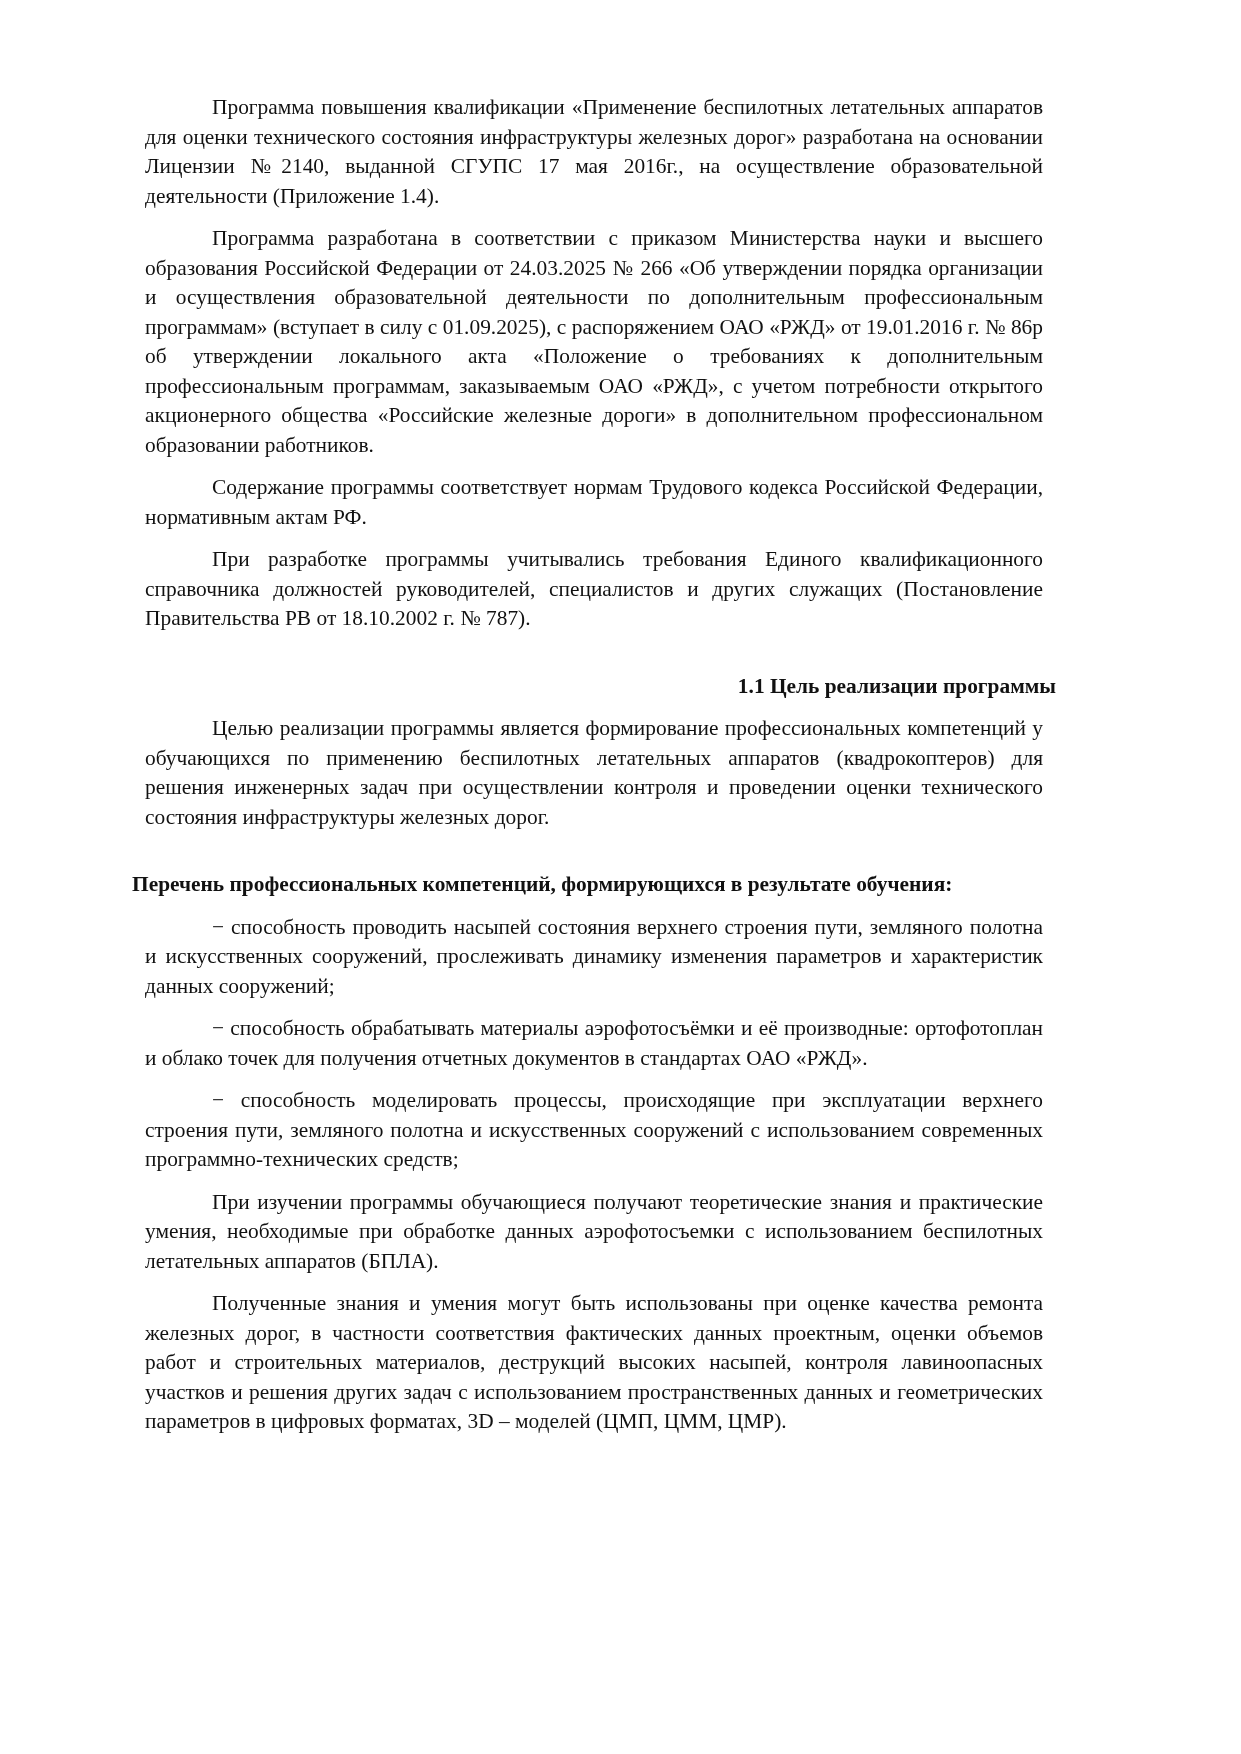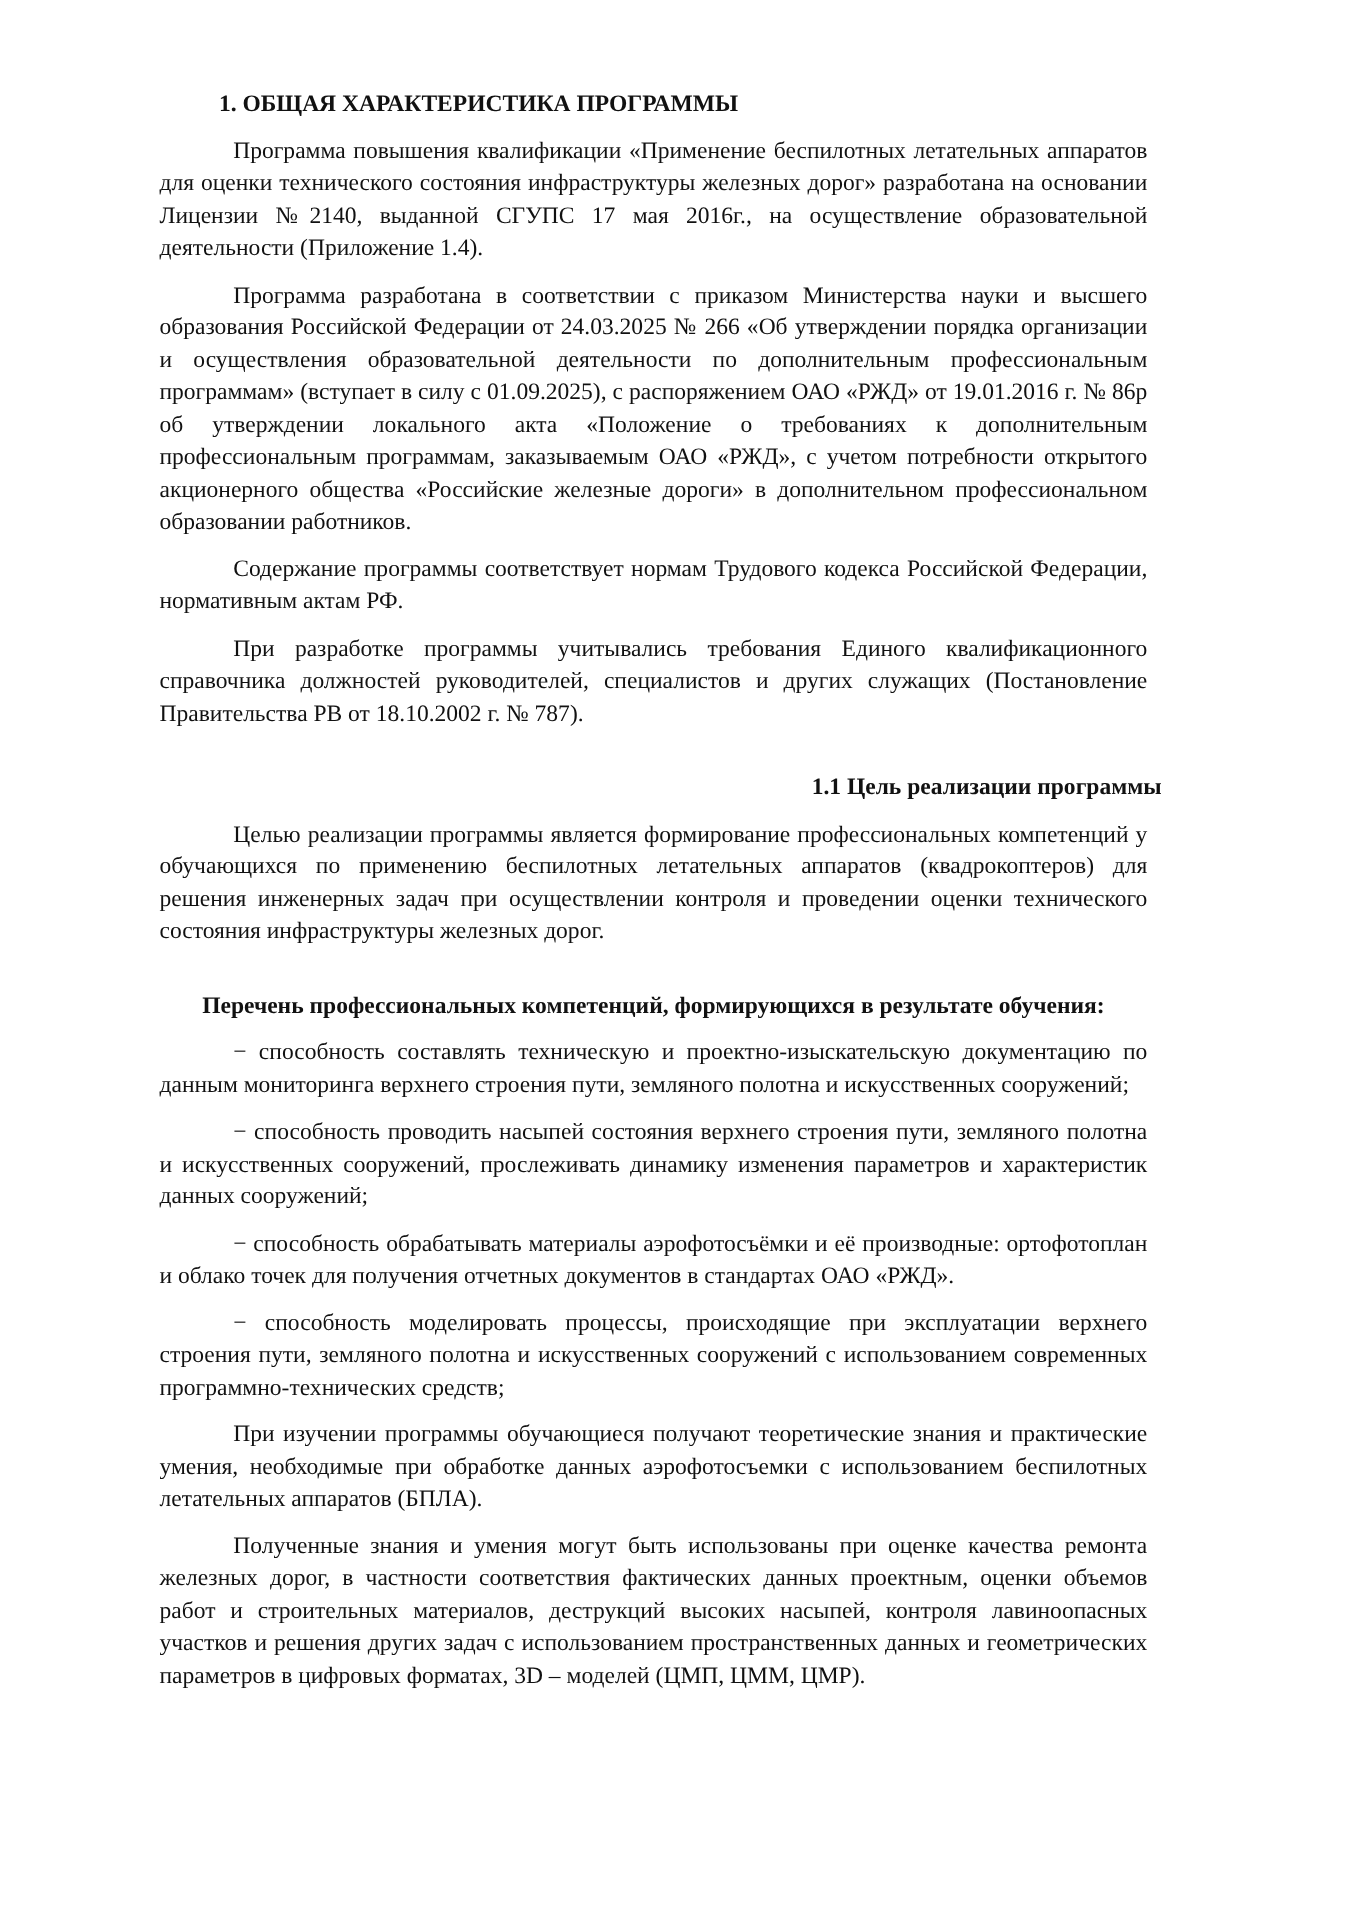--- a/index.html
+++ b/index.html
@@ -36,50 +36,48 @@
       margin: 0 0 8px 0;
       font-size: 21.4px;
       line-height: 29.5px;
     }
     .h2.spaced-top {
       margin-top: 38px;
       text-align: right;
     }
     .h-center {
       font-weight: bold;
-      text-align: center;
+      text-align: left;
       margin: 38px 0 0 0;
       font-size: 21.4px;
       line-height: 29.5px;
     }
     p {
       margin: 13px;
       text-align: justify;
       text-indent: 67px;
     }
     p.list {
       text-indent: 67px;
     }
   </style>
 </head>
 <body>
 
 <div class="page">
 
-  <div class="h1">1. ОБЩАЯ ХАРАКТЕРИСТИКА ПРОГРАММЫ</div>
   <p>Программа повышения квалификации «Применение беспилотных летательных аппаратов для оценки технического состояния инфраструктуры железных дорог» разработана на основании Лицензии №2140, выданной СГУПС 17 мая 2016г., на осуществление образовательной деятельности (Приложение 1.4).</p>
   <p>Программа разработана в соответствии с приказом Министерства науки и высшего образования Российской Федерации от 24.03.2025 № 266 «Об утверждении порядка организации и осуществления образовательной деятельности по дополнительным профессиональным программам» (вступает в силу с 01.09.2025), с распоряжением ОАО «РЖД» от 19.01.2016 г. № 86р об утверждении локального акта «Положение о требованиях к дополнительным профессиональным программам, заказываемым ОАО «РЖД», с учетом потребности открытого акционерного общества «Российские железные дороги» в дополнительном профессиональном образовании работников.</p>
   <p>Содержание программы соответствует нормам Трудового кодекса Российской Федерации, нормативным актам РФ.</p>
   <p>При разработке программы учитывались требования Единого квалификационного справочника должностей руководителей, специалистов и других служащих (Постановление Правительства РВ от 18.10.2002 г. № 787).</p>
 
   <div class="h2 spaced-top">1.1 Цель реализации программы</div>
   <p>Целью реализации программы является формирование профессиональных компетенций у обучающихся по применению беспилотных летательных аппаратов (квадрокоптеров) для решения инженерных задач при осуществлении контроля и проведении оценки технического состояния инфраструктуры железных дорог.</p>
 
   <div class="h-center">Перечень профессиональных компетенций, формирующихся в результате обучения:</div>
-  <p class="list">− способность составлять техническую и проектно-изыскательскую документацию по данным мониторинга верхнего строения пути, земляного полотна и искусственных сооружений;</p>
   <p class="list">− способность проводить насыпей состояния верхнего строения пути, земляного полотна и искусственных сооружений, прослеживать динамику изменения параметров и характеристик данных сооружений;</p>
   <p class="list">− способность обрабатывать материалы аэрофотосъёмки и её производные: ортофотоплан и облако точек для получения отчетных документов в стандартах ОАО «РЖД».</p>
   <p class="list">− способность моделировать процессы, происходящие при эксплуатации верхнего строения пути, земляного полотна и искусственных сооружений с использованием современных программно-технических средств;</p>
 
   <p>При изучении программы обучающиеся получают теоретические знания и практические умения, необходимые при обработке данных аэрофотосъемки с использованием беспилотных летательных аппаратов (БПЛА).</p>
   <p>Полученные знания и умения могут быть использованы при оценке качества ремонта железных дорог, в частности соответствия фактических данных проектным, оценки объемов работ и строительных материалов, деструкций высоких насыпей, контроля лавиноопасных участков и решения других задач с использованием пространственных данных и геометрических параметров в цифровых форматах, 3D – моделей (ЦМП, ЦММ, ЦМР).</p>
 
 </div>
 
 </body></html>

